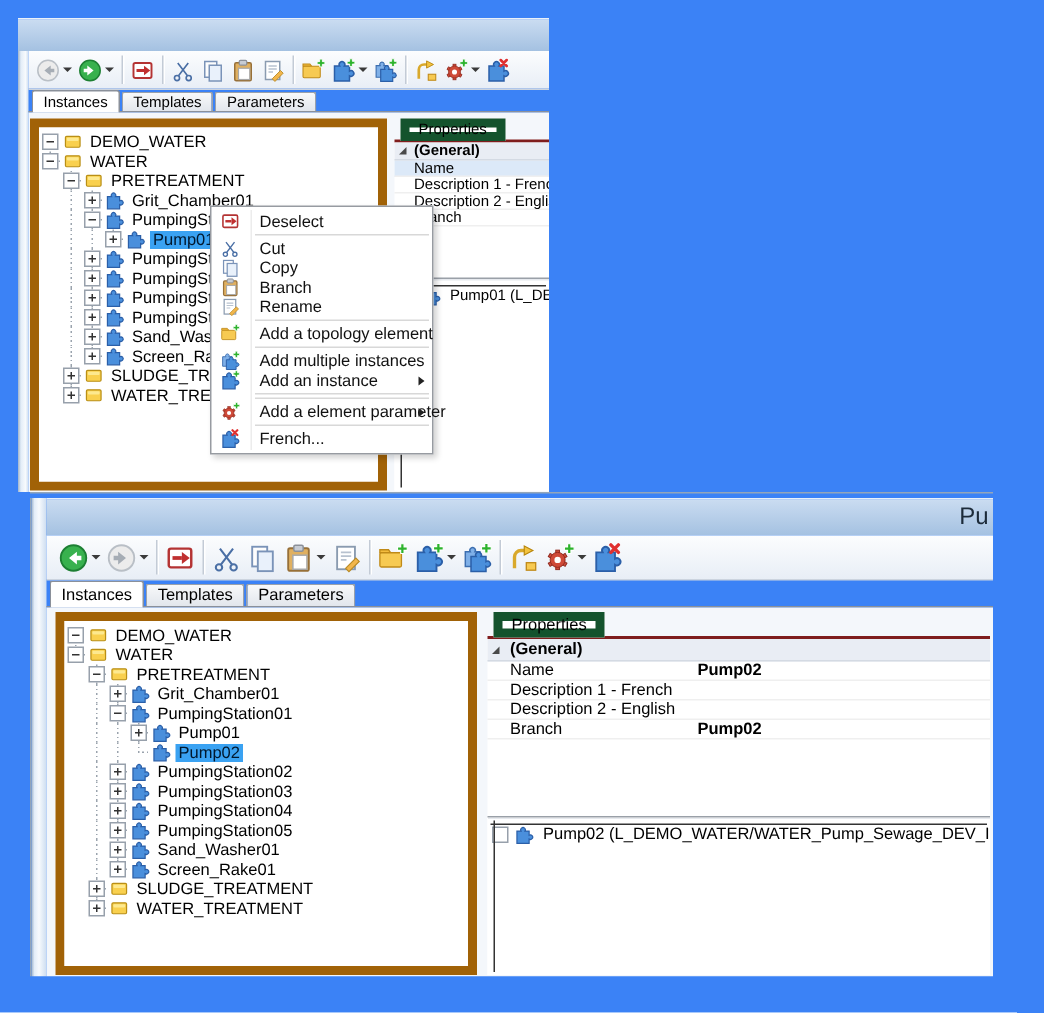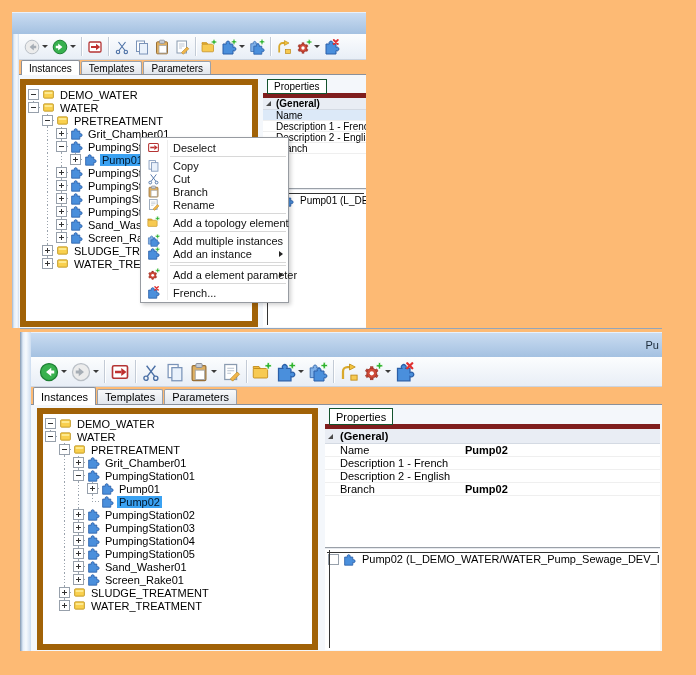--- a/index.html
+++ b/index.html
@@ -1,24 +1,24 @@
 <!DOCTYPE html>
 <html><head>
 <meta charset="utf-8">
 <style>
   html,body{margin:0;padding:0;background:#fff;}
   *{box-sizing:border-box;font-family:"Liberation Sans",sans-serif;}
-  .page{position:relative;width:696px;height:675px;background:#fdba74;overflow:hidden;}
+  .page{position:relative;width:696px;height:675px;background:#3b82f6;overflow:hidden;}
   .win{position:absolute;overflow:hidden;}
   .win-back{left:10px;top:10px;width:356px;height:318px;z-index:10;}
   .win-front{left:20px;top:328px;width:642px;height:323px;z-index:20;border-top:1px solid #93a5ba;}
   .titlebar{position:absolute;background:linear-gradient(#cadcf1,#a4c1e1);border-top:1px solid #e9f1fa;}
   .win-back .titlebar{left:2px;top:2px;right:0;height:22px;}
   .win-front .titlebar{left:11px;top:3px;right:0;height:25px;display:flex;align-items:center;justify-content:flex-end;}
-  .title-text{font-size:11px;color:#1c2b3a;padding-right:3px;white-space:nowrap;overflow:hidden;}
+  .title-text{font-size:16px;color:#1c2b3a;padding-right:3px;white-space:nowrap;overflow:hidden;}
   .frame-left{position:absolute;background:linear-gradient(to right,#9fb4cc 0,#e3edf8 2px,#f7fafd 5px,#cdddf0 100%);}
   .win-back .frame-left{left:2px;top:24px;width:7px;bottom:0;}
   .win-front .frame-left{left:0;top:3px;width:11px;bottom:0;border-left:1px solid #93a5ba;}
   .toolbar{position:absolute;display:flex;align-items:center;background:linear-gradient(#fcfdfe,#e8eef6);border-bottom:1px solid #ccd4df;}
   .win-back .toolbar{left:9px;top:24px;right:0;height:26px;padding-left:3px;}
   .win-front .toolbar{left:11px;top:28px;right:0;height:30px;padding-left:6px;}
   .tbtn{display:flex;align-items:center;padding:1px 2px;border-radius:2px;flex:none;}
   .tbtn .icw{display:flex;}
   .tsep{width:1px;align-self:stretch;margin:3px 3px;background:#c3cbd6;box-shadow:1px 0 0 #ffffff;flex:none;}
   .dd{width:0;height:0;border-left:3px solid transparent;border-right:3px solid transparent;border-top:3px solid #3a3a3a;margin-left:2px;flex:none;}
@@ -47,24 +47,24 @@
   .exp b{position:absolute;background:#333;}
   .exp .h{left:2px;right:2px;top:4px;height:1px;}
   .exp .v{top:2px;bottom:2px;left:4px;width:1px;display:none;}
   .exp.plus .v{display:block;}
   .ticon{display:flex;margin:0 3px 0 1px;flex:none;}
   .tlabel{font-size:11px;line-height:12px;padding:0 2px;color:#000;}
   .trow.sel .tlabel{background:#3aa2f2;color:#00182e;}
   .props-panel{position:absolute;}
   .win-back .props-panel{left:244px;top:4px;right:0;bottom:1px;}
   .win-front .props-panel{left:294px;top:3px;right:2px;bottom:1px;}
-  .props-tab{position:absolute;left:4px;top:0;border:1px solid #14532d;background:#fff;display:flex;align-items:center;padding:0 6px;z-index:2;}
+  .props-tab{position:absolute;left:4px;top:0;border:6px solid #14532d;background:#fff;display:flex;align-items:center;padding:0 6px;z-index:2;}
   .win-back .props-tab{height:15px;font-size:10px;}
   .win-front .props-tab{height:17px;font-size:11px;}
-  .props-body{position:absolute;left:0;right:0;bottom:0;border-top:5px solid #7f1d1d;background:#fff;}
+  .props-body{position:absolute;left:0;right:0;bottom:0;border-top:2px solid #7f1d1d;background:#fff;}
   .win-back .props-body{top:14px;}
   .win-front .props-body{top:16px;}
   .pheader{position:relative;background:#e9edf4;border-bottom:1px solid #d4dae3;font-weight:bold;display:flex;align-items:center;color:#000;}
   .win-back .pheader{height:12px;font-size:10px;padding-left:13px;}
   .win-front .pheader{height:15px;font-size:11px;padding-left:15px;}
   .pheader .tri{position:absolute;left:3px;width:0;height:0;border-left:5px solid transparent;border-bottom:5px solid #4a4a4a;}
   .prow{display:flex;align-items:center;border-bottom:1px solid #efefef;color:#000;}
   .win-back .prow{height:11px;font-size:10px;}
   .win-front .prow{height:13px;font-size:11px;}
   .prow.hl{background:#dce9f8;}
@@ -926,35 +926,35 @@
             <rect x="4" y="7" width="5" height="2" fill="#c03030"></rect>
             <path d="M9 4.8 L13.2 8 L9 11.2 Z" fill="#c03030"></path>
           </svg>
         </span>
         <span class="mi-label">Deselect</span>
       </div>
       <div class="msep"></div>
       <div class="mi">
         <span class="mi-icon">
           <svg width="13" height="13" viewBox="0 0 16 16">
-            <rect x="2.5" y="2" width="8" height="10.5" fill="#fdfdfd" stroke="#7a93b8"></rect>
-            <rect x="5.5" y="4.5" width="8" height="10.5" fill="#e9f1fb" stroke="#7a93b8"></rect>
-          </svg>
-        </span>
-        <span class="mi-label">Copy</span>
-      </div>
-      <div class="mi">
-        <span class="mi-icon">
-          <svg width="13" height="13" viewBox="0 0 16 16">
             <path d="M4.5 3 L11 11.5 M11.5 3 L5 11.5" stroke="#4a6fa5" stroke-width="1.1" fill="none"></path>
             <circle cx="4" cy="13" r="1.7" fill="none" stroke="#4a6fa5" stroke-width="1.1"></circle>
             <circle cx="11.8" cy="13" r="1.7" fill="none" stroke="#4a6fa5" stroke-width="1.1"></circle>
           </svg>
         </span>
         <span class="mi-label">Cut</span>
+      </div>
+      <div class="mi">
+        <span class="mi-icon">
+          <svg width="13" height="13" viewBox="0 0 16 16">
+            <rect x="2.5" y="2" width="8" height="10.5" fill="#fdfdfd" stroke="#7a93b8"></rect>
+            <rect x="5.5" y="4.5" width="8" height="10.5" fill="#e9f1fb" stroke="#7a93b8"></rect>
+          </svg>
+        </span>
+        <span class="mi-label">Copy</span>
       </div>
       <div class="mi">
         <span class="mi-icon">
           <svg width="13" height="13" viewBox="0 0 16 16">
             <rect x="2.5" y="2.8" width="11" height="12" rx="1" fill="#e0b060" stroke="#977039"></rect>
             <rect x="5.5" y="1.2" width="5" height="3.2" rx="0.8" fill="#c7ccd4" stroke="#8b9099" stroke-width="0.8"></rect>
             <rect x="5" y="6.5" width="7.5" height="7.5" fill="#ffffff" stroke="#a8a8a8" stroke-width="0.8"></rect>
           </svg>
         </span>
         <span class="mi-label">Branch</span>

